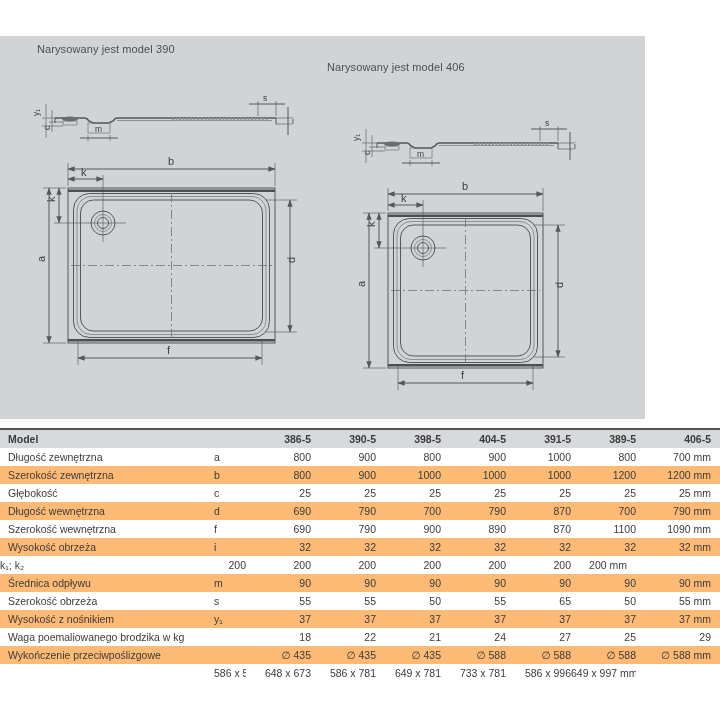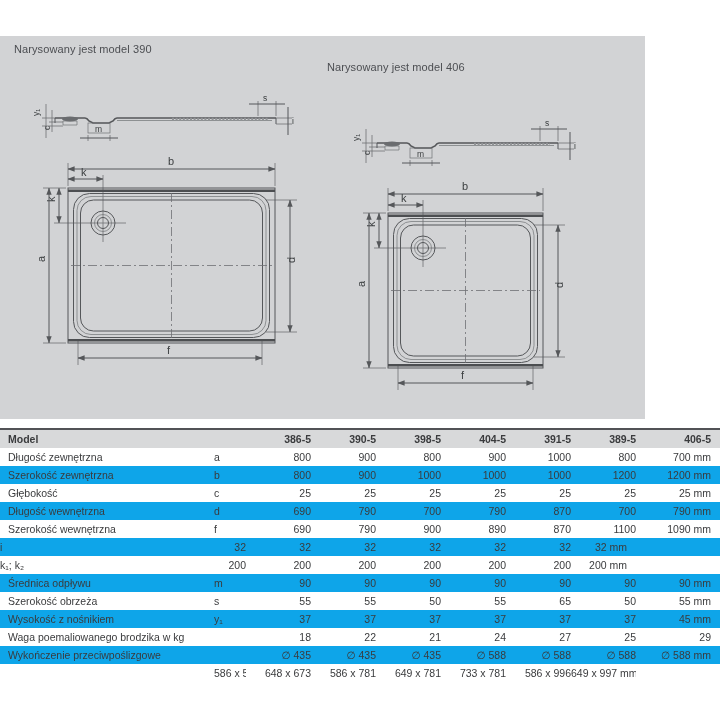--- a/index.html
+++ b/index.html
@@ -3,21 +3,21 @@
 <meta charset="utf-8">
 <style>
   html,body{margin:0;padding:0;}
   body{
     width:720px;height:720px;position:relative;overflow:hidden;
     background:#ffffff;color:#3a3b3d;
     font-family:"Liberation Sans", sans-serif;
   }
   .panel{position:absolute;left:0;top:36px;width:645px;height:383px;background:#d2d3d5;}
   .caption{position:absolute;font-size:11px;color:#4c4e52;letter-spacing:.1px;}
-  #cap-390{left:14px;top:43px;}
+  #cap-390{left:37px;top:43px;}
   #cap-406{left:327px;top:61px;}
   svg{position:absolute;overflow:visible;}
   #svg-390{left:30px;top:92px;}
   #svg-406{left:350px;top:105px;}
   svg text{fill:#3d4042;font-size:11px;font-family:"Liberation Sans", sans-serif;}
   svg text.small{font-size:8.5px;}
   .st{stroke:#55575a;stroke-width:1;fill:none;}
   .sw{stroke:#55575a;stroke-width:1.5;fill:none;}
   .ext{stroke:#707275;stroke-width:.8;fill:none;}
   .thick{stroke:#4c4e51;stroke-width:2.6;fill:none;}
@@ -26,21 +26,21 @@
   .hatch{stroke:#909295;stroke-width:3;stroke-dasharray:2 1.6;fill:none;}
   .blob{fill:#6a6c6f;stroke:none;}
 
   .table-wrap{position:absolute;left:0;top:428px;width:720px;border-top:2px solid #515256;}
   .trow{
     display:grid;
     grid-template-columns:214px 32px 65px 65px 65px 65px 65px 65px 1fr;
     height:18px;align-items:center;font-size:10.5px;background:#ffffff;
   }
   .trow.header{background:#d8d9da;font-weight:bold;}
-  .trow.alt{background:#0ea5e9;}
+  .trow.alt{background:#fdba74;}
   .cell{white-space:nowrap;overflow:hidden;}
   .cell.name{padding-left:8px;}
   .cell.val{text-align:right;}
   .cell.val.last{padding-right:9px;}
 </style>
 </head>
 <body>
 
 <div class="panel"></div>
 
@@ -285,20 +285,21 @@
     <div class="cell sym">f</div>
     <div class="cell val">690</div>
     <div class="cell val">790</div>
     <div class="cell val">900</div>
     <div class="cell val">890</div>
     <div class="cell val">870</div>
     <div class="cell val">1100</div>
     <div class="cell val last">1090 mm</div>
   </div>
       <div class="trow alt">
+    <div class="cell name">Wysokość obrzeża</div>
     <div class="cell sym">i</div>
     <div class="cell val">32</div>
     <div class="cell val">32</div>
     <div class="cell val">32</div>
     <div class="cell val">32</div>
     <div class="cell val">32</div>
     <div class="cell val">32</div>
     <div class="cell val last">32 mm</div>
   </div>
       <div class="trow">
@@ -335,21 +336,21 @@
   </div>
       <div class="trow alt">
     <div class="cell name">Wysokość z nośnikiem</div>
     <div class="cell sym">y₁</div>
     <div class="cell val">37</div>
     <div class="cell val">37</div>
     <div class="cell val">37</div>
     <div class="cell val">37</div>
     <div class="cell val">37</div>
     <div class="cell val">37</div>
-    <div class="cell val last">45 mm</div>
+    <div class="cell val last">37 mm</div>
   </div>
       <div class="trow">
     <div class="cell name">Waga poemaliowanego brodzika w kg</div>
     <div class="cell sym"></div>
     <div class="cell val">18</div>
     <div class="cell val">22</div>
     <div class="cell val">21</div>
     <div class="cell val">24</div>
     <div class="cell val">27</div>
     <div class="cell val">25</div>

